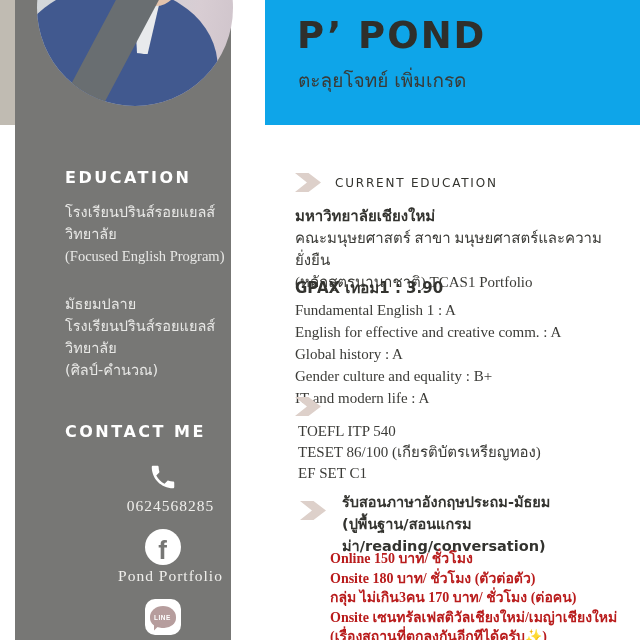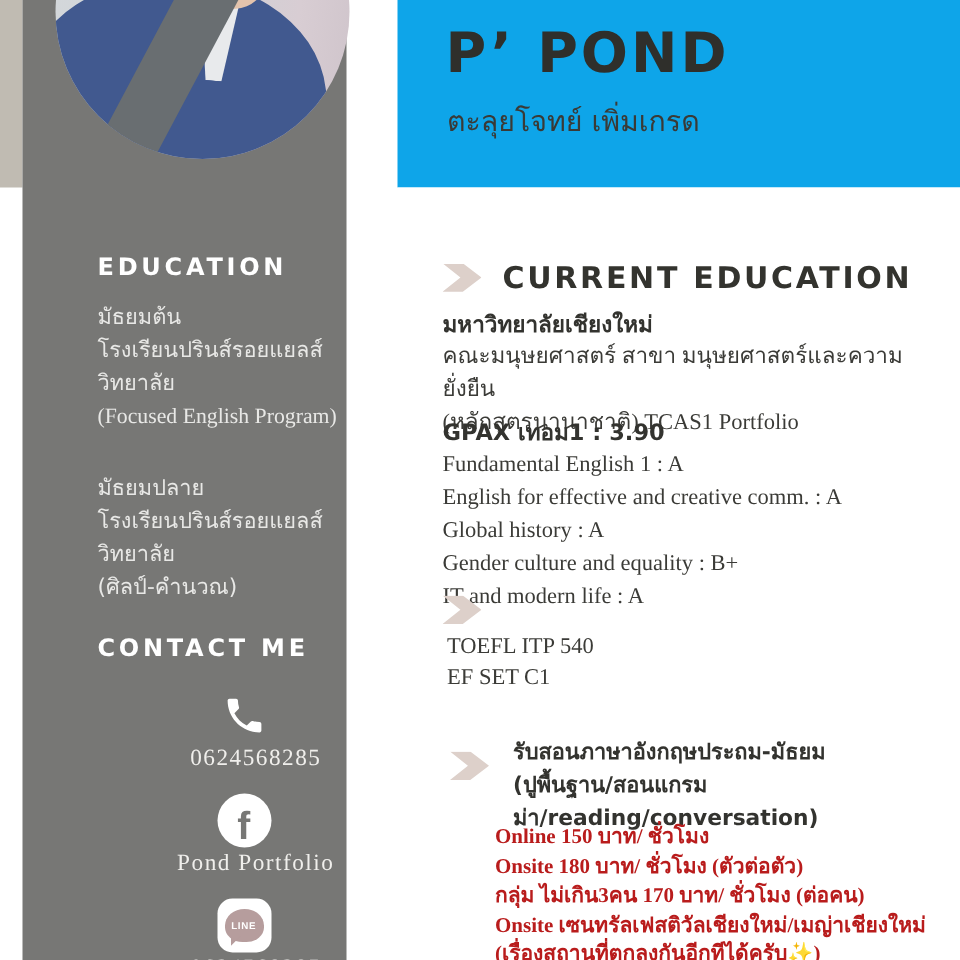--- a/index.html
+++ b/index.html
@@ -70,21 +70,21 @@
     font-family:"DejaVu Sans", sans-serif; font-weight:bold;
   }
   .header .tagline { margin:8px 0 0 33px; font-size:19px; color:#3a3a36; }
 
   
   .content { position:absolute; left:265px; top:125px; width:375px; height:515px; background:#ffffff; }
 
   .sec-head { position:absolute; display:flex; align-items:center; }
   .chevron { width:26px; height:19px; background:#ddd0ca;
     clip-path:polygon(0 0,52% 0,100% 50%,52% 100%,0 100%,46% 50%); flex:0 0 26px; }
-  .sec-label { margin-left:14px; font-size:20px; font-weight:bold; letter-spacing:1.8px;
+  .sec-label { margin-left:14px; font-size:12px; font-weight:normal; letter-spacing:1.8px;
     color:#33332e; font-family:"DejaVu Sans", sans-serif; white-space:nowrap; }
 
   .body-line { margin:0; font-size:15px; line-height:22px; color:#3b3b37;
     font-family:"Liberation Serif", serif; }
   .body-line.sans-bold { font-family:"DejaVu Sans", sans-serif; font-weight:bold; color:#33332f; }
 
   #sec-current { left:30px; top:48px; }
   #current-body { position:absolute; left:30px; top:80px; width:340px; }
   #gpax-block { position:absolute; left:30px; top:152px; width:340px; }
   #sec-english { left:30px; top:272px; }
@@ -110,21 +110,20 @@
     <div class="p-collar"></div>
     <div class="p-neck"></div>
 
     <div class="p-belt"></div>
   </div>
 
   <div class="edu-section">
     <h2 class="side-heading">EDUCATION</h2>
 
     <div class="edu-entry">
-      <p class="edu-line">มัธยมต้น</p>
       <p class="edu-line">โรงเรียนปรินส์รอยแยลส์วิทยาลัย</p>
       <p class="edu-line serif">(Focused English Program)</p>
     </div>
 
     <div class="edu-entry second">
       <p class="edu-line">มัธยมปลาย</p>
       <p class="edu-line">โรงเรียนปรินส์รอยแยลส์วิทยาลัย</p>
       <p class="edu-line">(ศิลป์-คำนวณ)</p>
     </div>
   </div>
@@ -193,20 +192,21 @@
     <p class="body-line">Gender culture and equality : B+</p>
     <p class="body-line">IT and modern life : A</p>
   </div>
 
   <div class="sec-head" id="sec-english">
     <div class="chevron"></div>
   </div>
 
   <div id="english-body">
     <p class="body-line">TOEFL ITP 540</p>
+    <p class="body-line">TESET 86/100 (เกียรติบัตรเหรียญทอง)</p>
     <p class="body-line">EF SET C1</p>
   </div>
 
   <div id="sec-tutor">
     <div class="chevron"></div>
     <div class="tutor-lines">
       <p class="body-line sans-bold">รับสอนภาษาอังกฤษประถม-มัธยม</p>
       <p class="body-line sans-bold">(ปูพื้นฐาน/สอนแกรมม่า/reading/conversation)</p>
     </div>
   </div>

